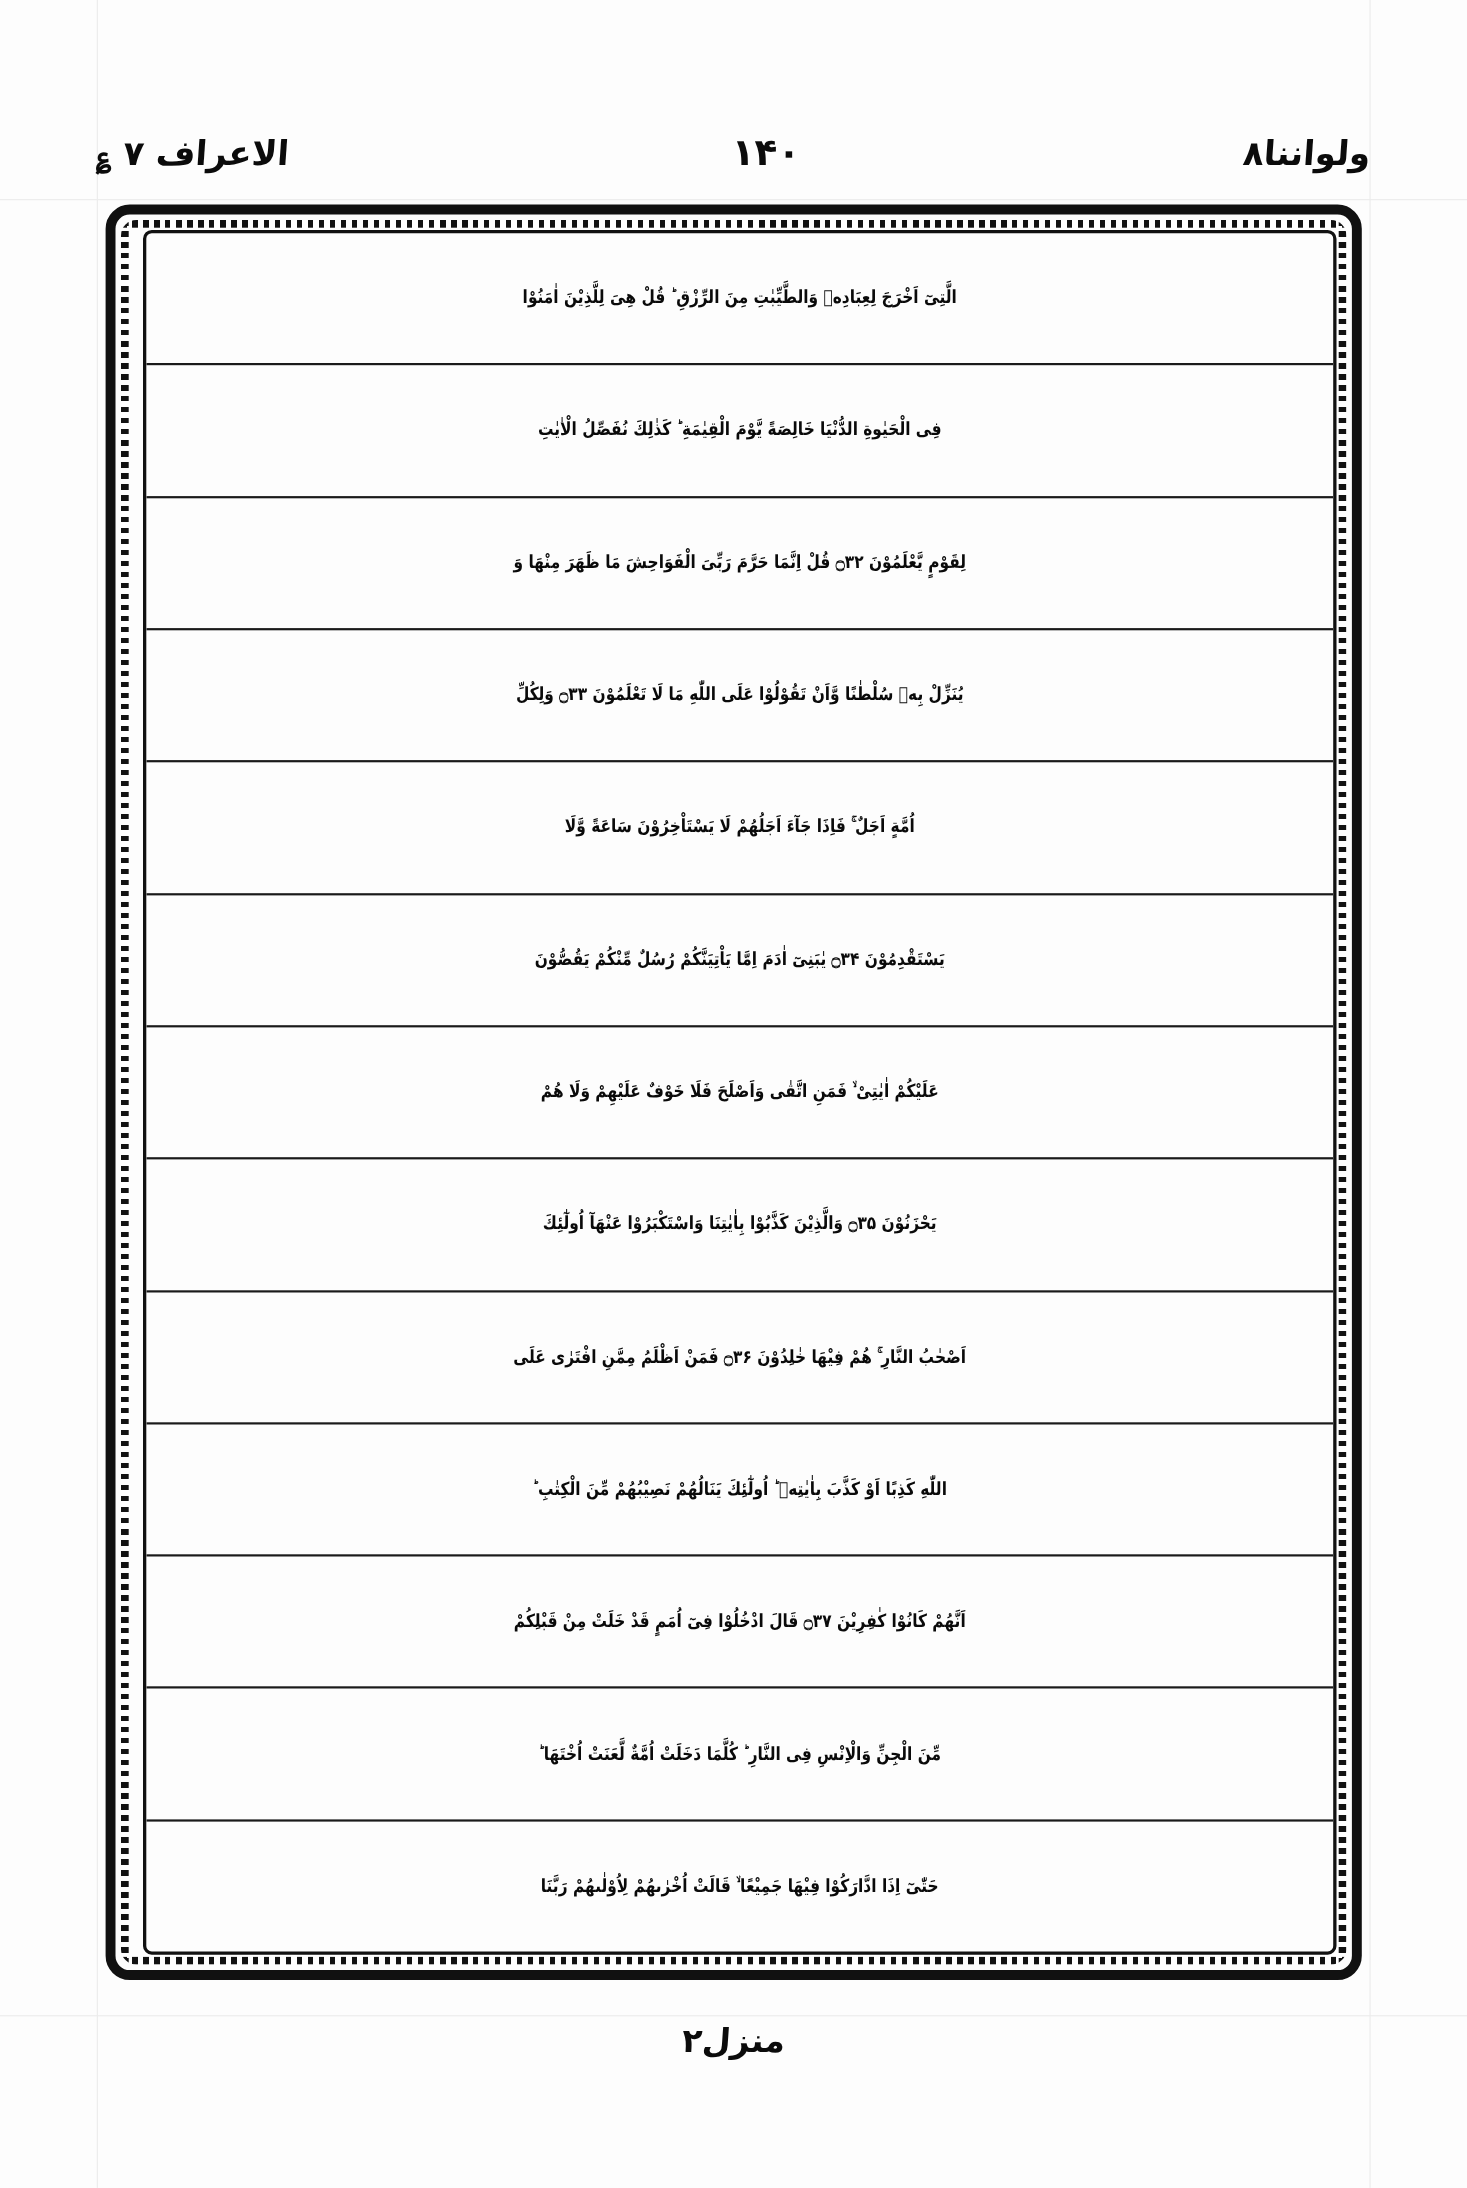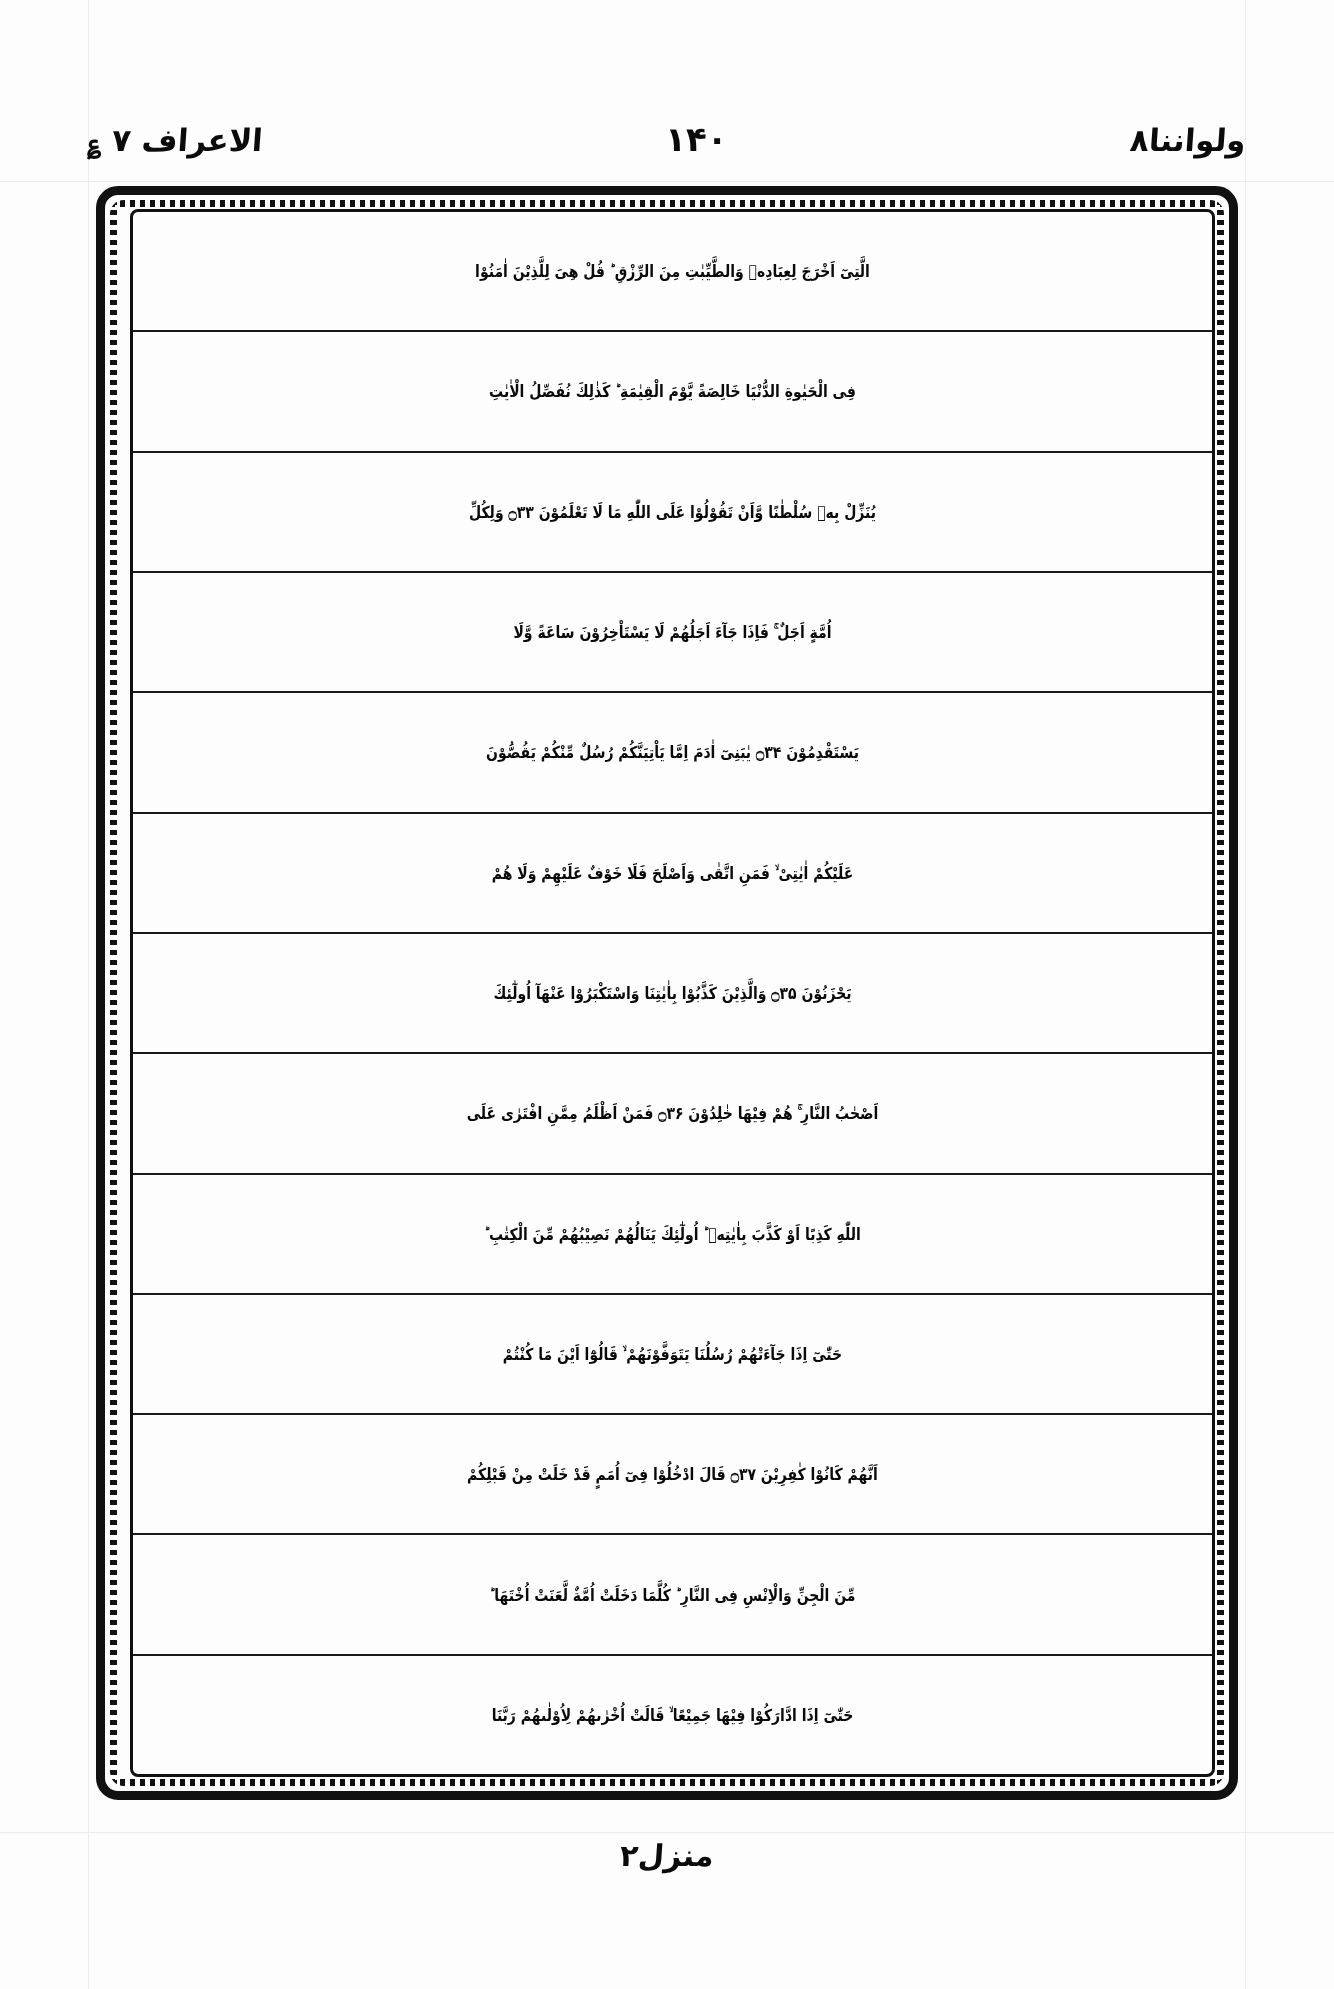--- a/index.html
+++ b/index.html
@@ -193,42 +193,42 @@
     <div id="frame-dentil"></div>
     <div id="frame-inner">
       <div id="lines">
           <div class="qline">
             <div class="qline-text" style="font-size: 14px;">الَّتِىٓ اَخْرَجَ لِعِبَادِهٖ وَالطَّيِّبٰتِ مِنَ الرِّزْقِ ؕ قُلْ هِىَ لِلَّذِيْنَ اٰمَنُوْا</div>
           </div>
           <div class="qline">
             <div class="qline-text" style="font-size: 14px;">فِى الْحَيٰوةِ الدُّنْيَا خَالِصَةً يَّوْمَ الْقِيٰمَةِ ؕ كَذٰلِكَ نُفَصِّلُ الْاٰيٰتِ</div>
           </div>
           <div class="qline">
+            <div class="qline-text" style="font-size: 14px;">لِقَوْمٍ يَّعْلَمُوْنَ ۝۳۲ قُلْ اِنَّمَا حَرَّمَ رَبِّىَ الْفَوَاحِشَ مَا ظَهَرَ مِنْهَا وَ</div>
+          </div>
+          <div class="qline">
             <div class="qline-text" style="font-size: 14px;">يُنَزِّلْ بِهٖ سُلْطٰنًا وَّاَنْ تَقُوْلُوْا عَلَى اللّٰهِ مَا لَا تَعْلَمُوْنَ ۝۳۳ وَلِكُلِّ</div>
           </div>
           <div class="qline">
             <div class="qline-text" style="font-size: 14px;">اُمَّةٍ اَجَلٌ ۚ فَاِذَا جَآءَ اَجَلُهُمْ لَا يَسْتَاْخِرُوْنَ سَاعَةً وَّلَا</div>
           </div>
           <div class="qline">
             <div class="qline-text" style="font-size: 14px;">يَسْتَقْدِمُوْنَ ۝۳۴ يٰبَنِىٓ اٰدَمَ اِمَّا يَاْتِيَنَّكُمْ رُسُلٌ مِّنْكُمْ يَقُصُّوْنَ</div>
           </div>
           <div class="qline">
             <div class="qline-text" style="font-size: 14px;">عَلَيْكُمْ اٰيٰتِىْ ۙ فَمَنِ اتَّقٰى وَاَصْلَحَ فَلَا خَوْفٌ عَلَيْهِمْ وَلَا هُمْ</div>
           </div>
           <div class="qline">
             <div class="qline-text" style="font-size: 14px;">يَحْزَنُوْنَ ۝۳۵ وَالَّذِيْنَ كَذَّبُوْا بِاٰيٰتِنَا وَاسْتَكْبَرُوْا عَنْهَآ اُولٰٓئِكَ</div>
           </div>
           <div class="qline">
             <div class="qline-text" style="font-size: 14px;">اَصْحٰبُ النَّارِ ۚ هُمْ فِيْهَا خٰلِدُوْنَ ۝۳۶ فَمَنْ اَظْلَمُ مِمَّنِ افْتَرٰى عَلَى</div>
           </div>
           <div class="qline">
             <div class="qline-text" style="font-size: 14px;">اللّٰهِ كَذِبًا اَوْ كَذَّبَ بِاٰيٰتِهٖ ؕ اُولٰٓئِكَ يَنَالُهُمْ نَصِيْبُهُمْ مِّنَ الْكِتٰبِ ؕ</div>
-          </div>
-          <div class="qline">
-            <div class="qline-text" style="font-size: 14px;">حَتّٰىٓ اِذَا جَآءَتْهُمْ رُسُلُنَا يَتَوَفَّوْنَهُمْ ۙ قَالُوْٓا اَيْنَ مَا كُنْتُمْ</div>
           </div>
           <div class="qline">
             <div class="qline-text" style="font-size: 14px;">اَنَّهُمْ كَانُوْا كٰفِرِيْنَ ۝۳۷ قَالَ ادْخُلُوْا فِىٓ اُمَمٍ قَدْ خَلَتْ مِنْ قَبْلِكُمْ</div>
           </div>
           <div class="qline">
             <div class="qline-text" style="font-size: 14px;">مِّنَ الْجِنِّ وَالْاِنْسِ فِى النَّارِ ؕ كُلَّمَا دَخَلَتْ اُمَّةٌ لَّعَنَتْ اُخْتَهَا ؕ</div>
           </div>
           <div class="qline">
             <div class="qline-text" style="font-size: 14px;">حَتّٰىٓ اِذَا ادَّارَكُوْا فِيْهَا جَمِيْعًا ۙ قَالَتْ اُخْرٰىهُمْ لِاُوْلٰىهُمْ رَبَّنَا</div>
           </div>

